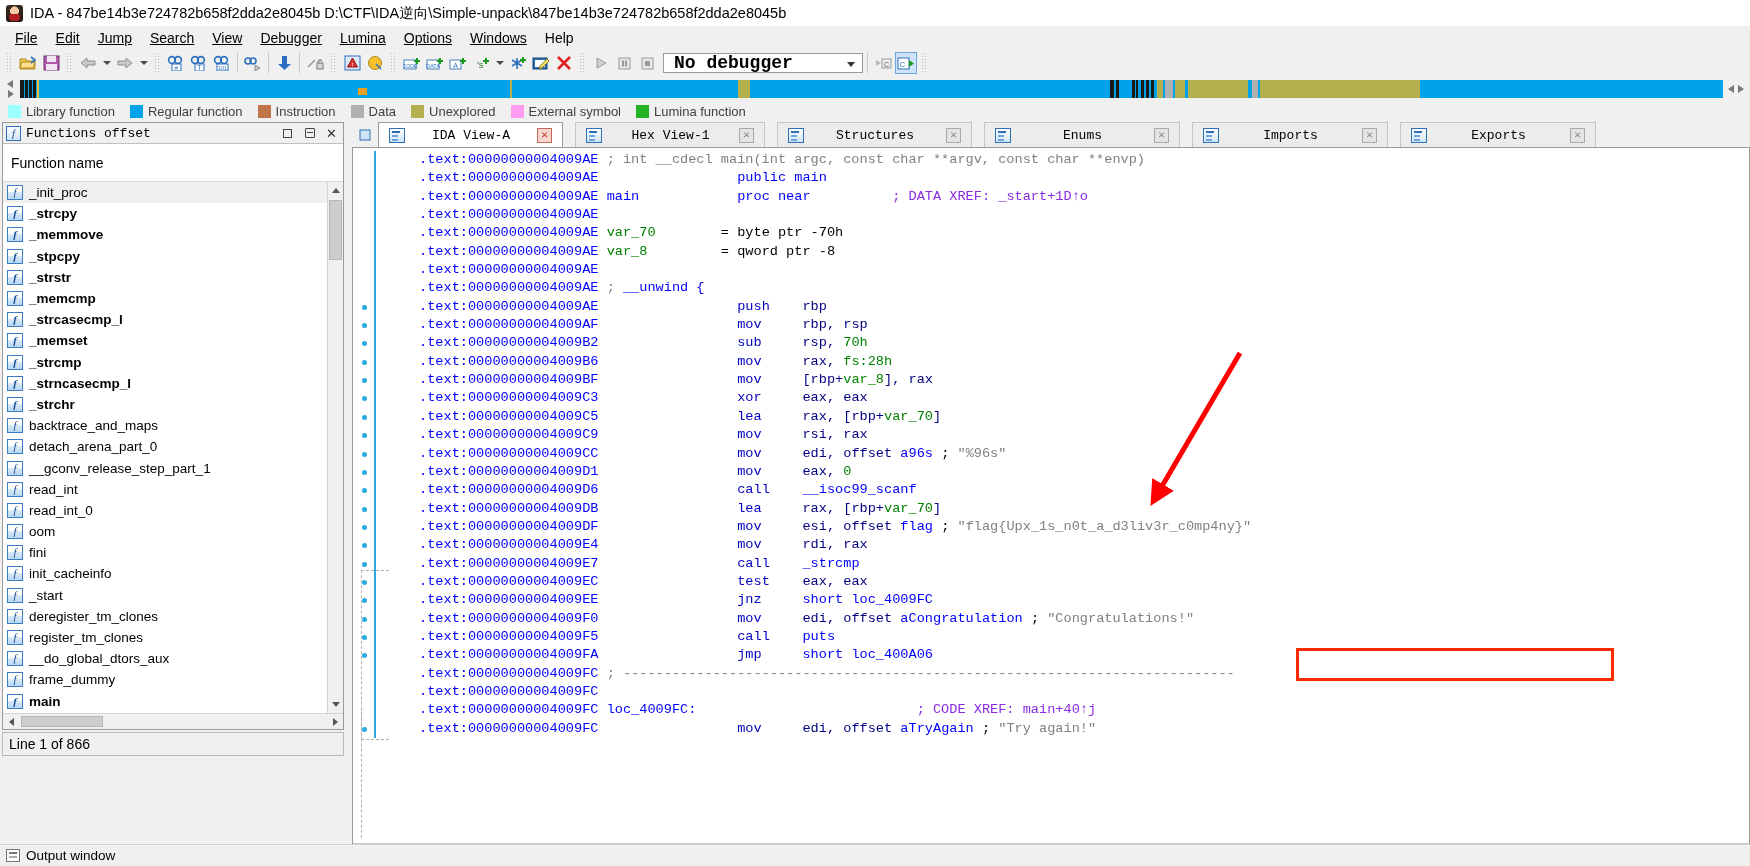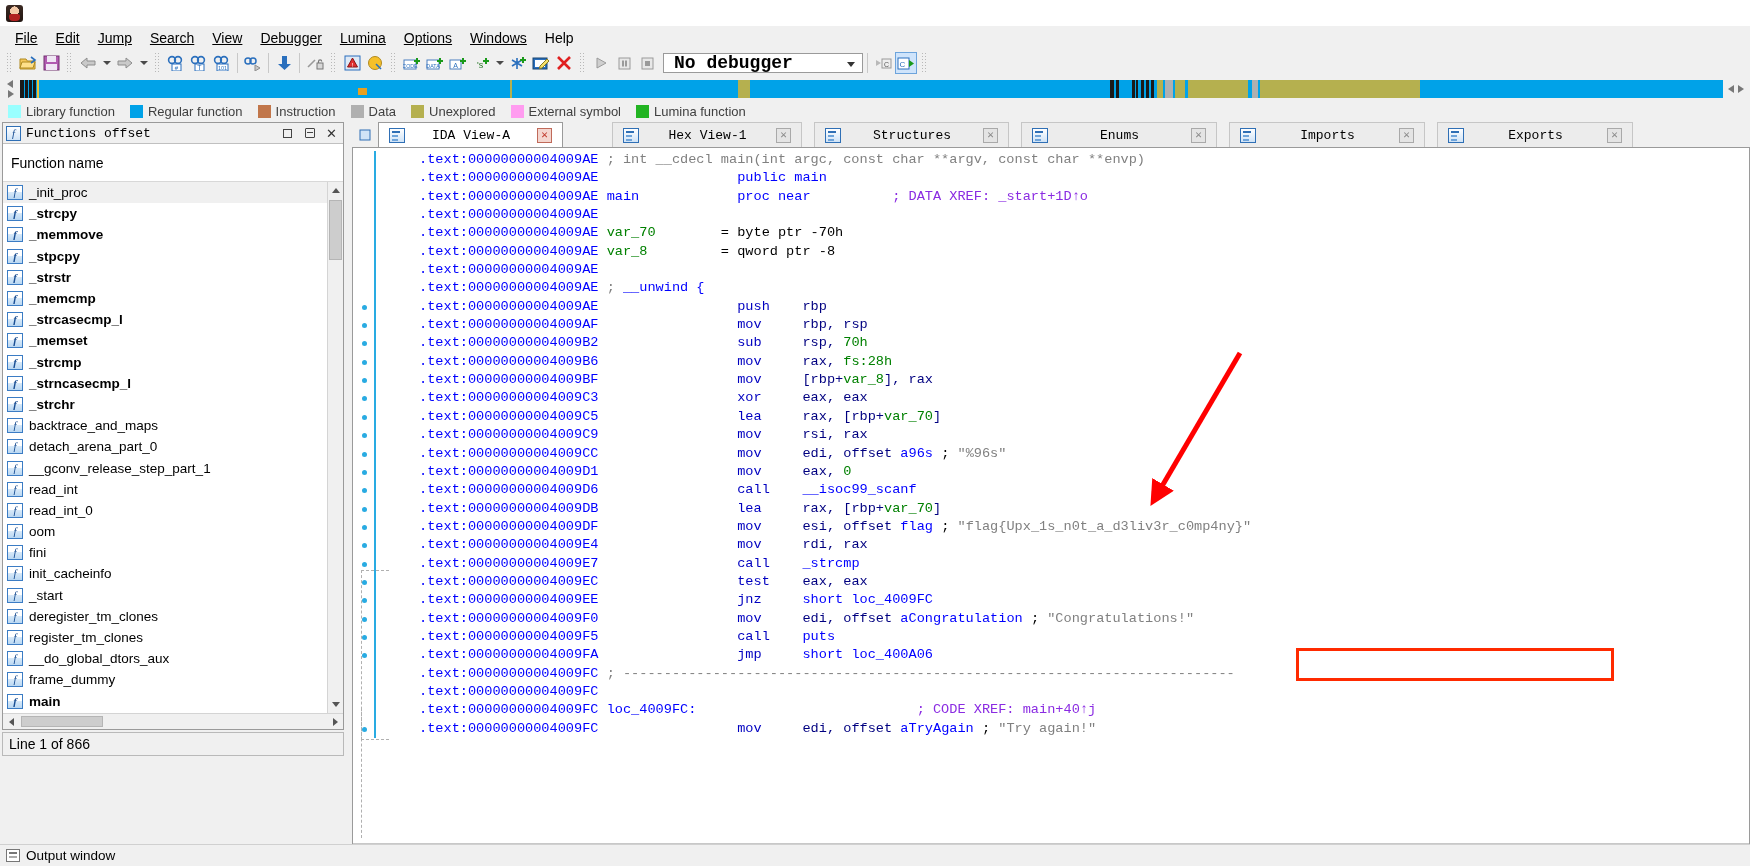--- a/index.html
+++ b/index.html
@@ -259,20 +259,21 @@
     box-shadow:0 4px 0 #aaa;}
   .out-label { font-size:13.5px; }
 </style>
 </head>
 <body>
 
 <div class="app">
 
   <div class="titlebar">
     <div class="title-icon"></div>
+    <div class="title-text">IDA - 847be14b3e724782b658f2dda2e8045b D:\CTF\IDA逆向\Simple-unpack\847be14b3e724782b658f2dda2e8045b</div>
   </div>
 
   <div class="menubar">
     <div class="menu-item"><u>File</u></div>
     <div class="menu-item"><u>Edit</u></div>
     <div class="menu-item"><u>Jump</u></div>
     <div class="menu-item"><u>Search</u></div>
     <div class="menu-item"><u>View</u></div>
     <div class="menu-item"><u>Debugger</u></div>
     <div class="menu-item"><u>Lumina</u></div>
@@ -663,21 +664,21 @@
         <svg width="12" height="12" viewBox="0 0 12 12">
             <rect x="1" y="1" width="10" height="10" fill="#cfe3f7" stroke="#2f6fb5"></rect>
           </svg>
       </div>
       <div class="tab active" style="width:185px;">
         <span class="tab-icon"></span>
         <span class="tab-label" style="text-align:center;">IDA View-A</span>
         <span class="tab-close">✕</span>
       </div>
       <div class="tab-gap"></div>
-      <div class="tab" style="width:190px;margin-left:37px;">
+      <div class="tab" style="width:190px;">
         <span class="tab-icon"></span>
         <span class="tab-label" style="text-align:center;">Hex View-1</span>
         <span class="tab-close">✕</span>
       </div>
       <div class="tab-gap"></div>
       <div class="tab" style="width:195px;">
         <span class="tab-icon"></span>
         <span class="tab-label" style="text-align:center;">Structures</span>
         <span class="tab-close">✕</span>
       </div>

